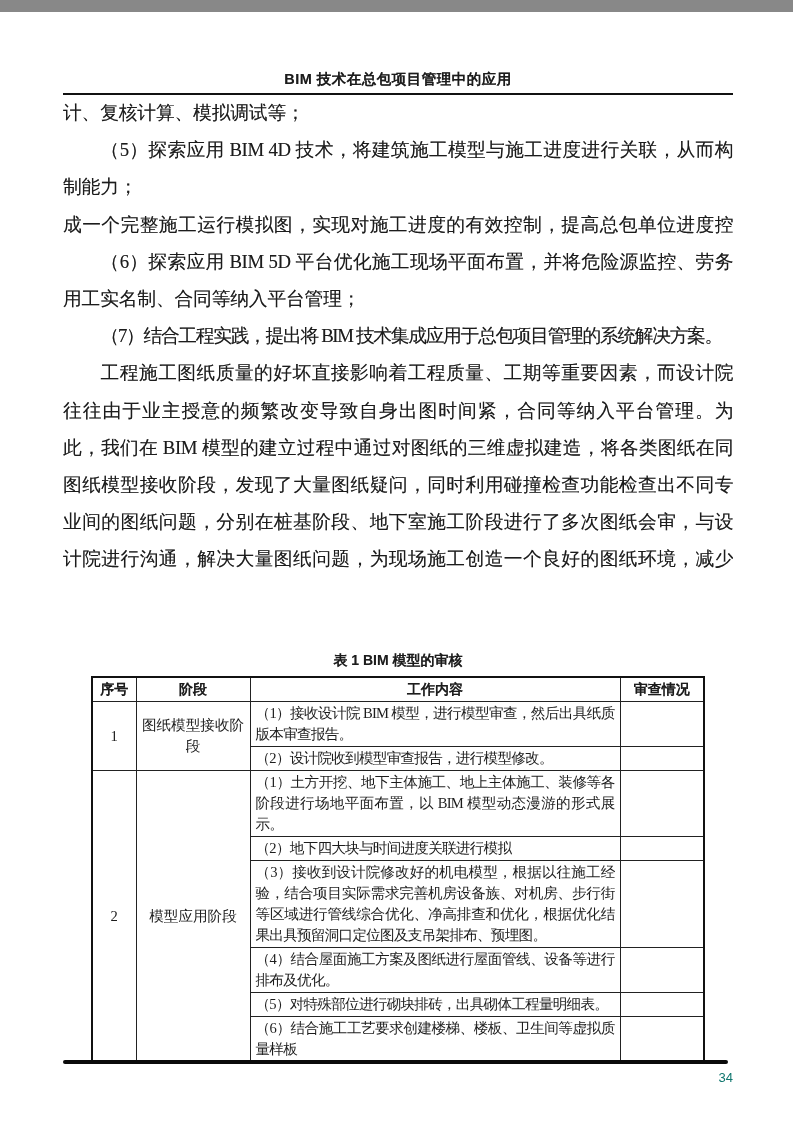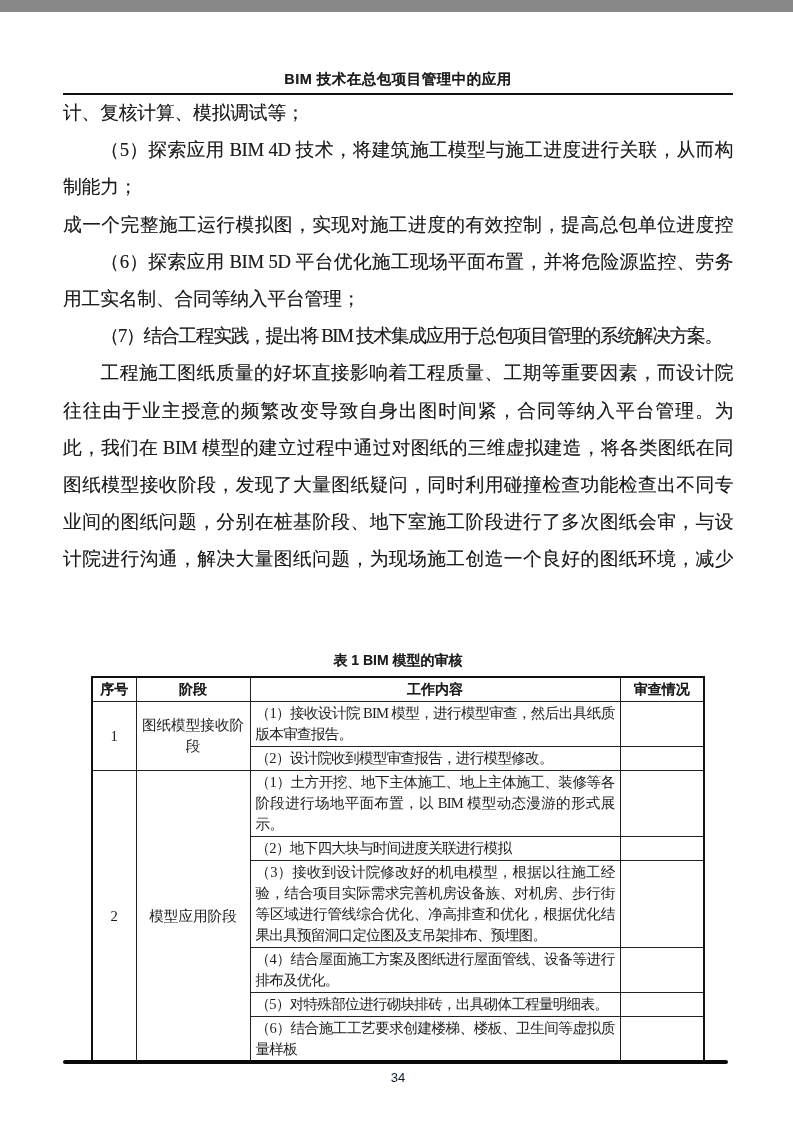--- a/index.html
+++ b/index.html
@@ -81,23 +81,23 @@
   td.work{text-align:justify;letter-spacing:-0.75px;padding:2px 4px 2px 6px;}
   td.status{padding:0;}
   
   .footer-rule{
     position:absolute;top:1048px;left:63px;width:665px;height:4px;
     background:#0a0a0a;
     border-radius:2px;
   }
   .page-number{
     position:absolute;top:1058px;left:63px;width:670px;
-    text-align:center;
+    text-align:right;
     font-family:"Liberation Sans","DejaVu Sans",sans-serif;
-    font-size:13px;color:#0f172a;
+    font-size:13px;color:#0f766e;
   }
   .issue-number{
     position:absolute;top:1116px;right:103px;
     font-family:"Liberation Sans","DejaVu Sans",sans-serif;
     font-size:13.5px;color:#ec4899;
   }
 </style>
 </head>
 <body>
 

